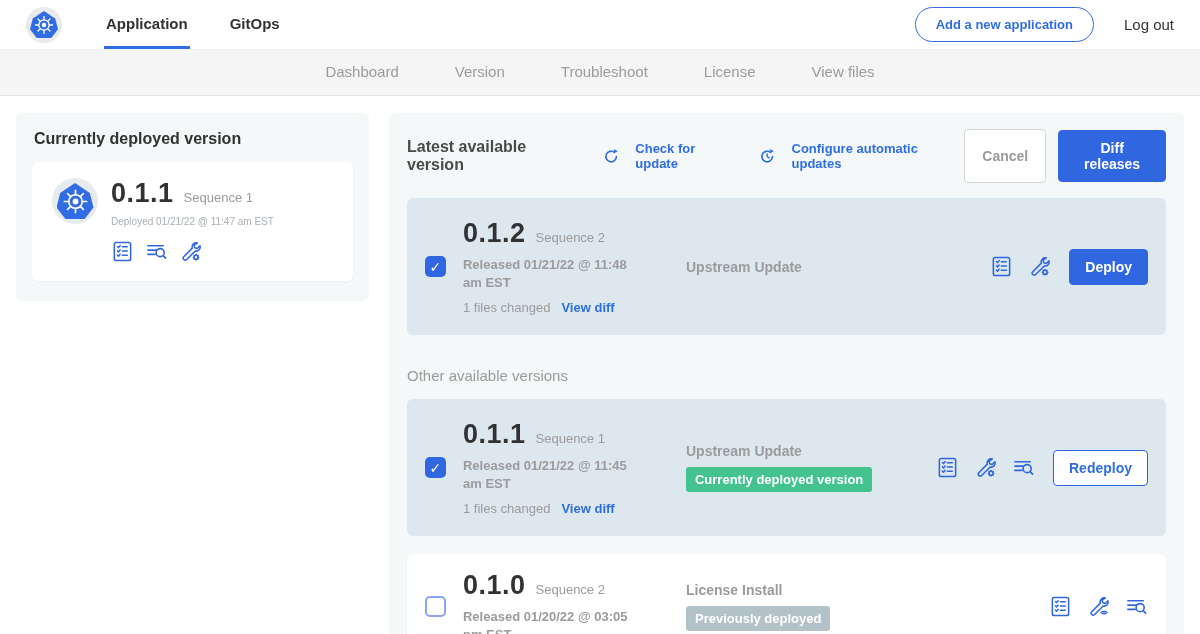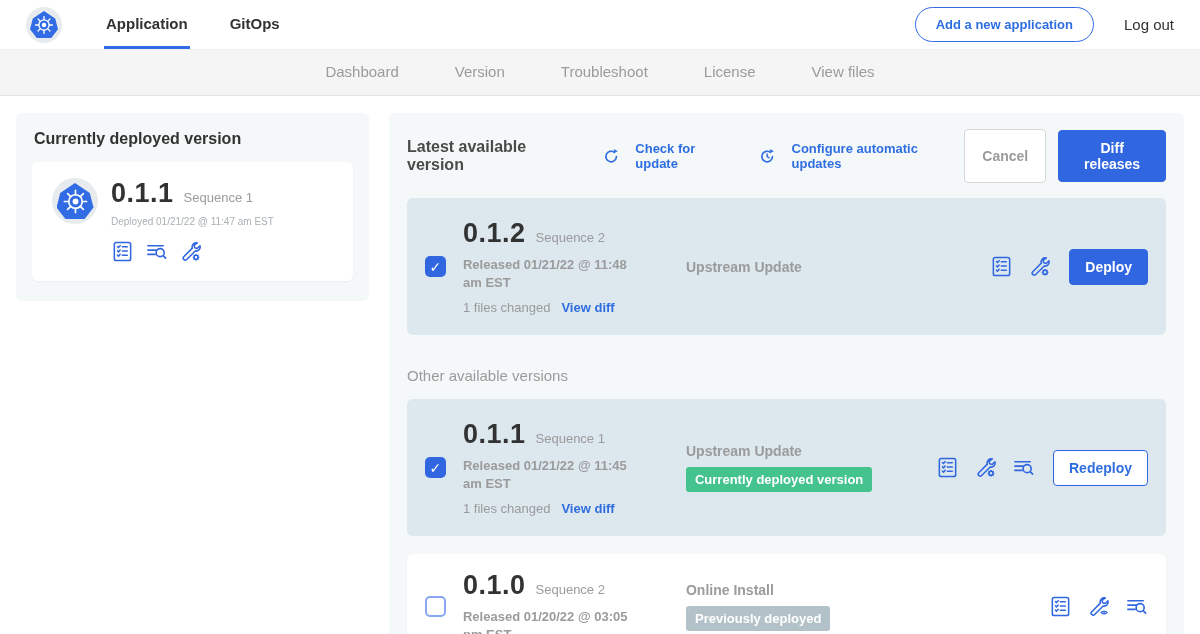--- a/index.html
+++ b/index.html
@@ -344,21 +344,21 @@
     <div class="version-card white-bg" style="margin-top:18px; padding:16px 18px 20px;">
       <span class="checkbox off"></span>
       <div class="ver-col">
         <div class="ver-line">
           <span class="ver-num">0.1.0</span>
           <span class="ver-seq">Sequence 2</span>
         </div>
         <div class="released">Released 01/20/22 @ 03:05 pm EST</div>
       </div>
       <div class="mid-col">
-        <div class="source-label">Online Install</div>
+        <div class="source-label">License Install</div>
         <span class="badge badge-gray">Previously deployed</span>
       </div>
       <div class="card-right">
         <span class="ic">
           <svg viewBox="0 0 24 24" fill="none" stroke="#3066e0" stroke-width="1.6" stroke-linecap="round" stroke-linejoin="round">
             <rect x="3.5" y="2.5" width="17" height="19" rx="2"></rect>
             <polyline points="6.8,6.8 7.8,7.9 9.5,5.9"></polyline>
               <line x1="11.8" y1="7" x2="17" y2="7"></line>
             <polyline points="6.8,11.3 7.8,12.4 9.5,10.4"></polyline>
               <line x1="11.8" y1="11.5" x2="17" y2="11.5"></line>

